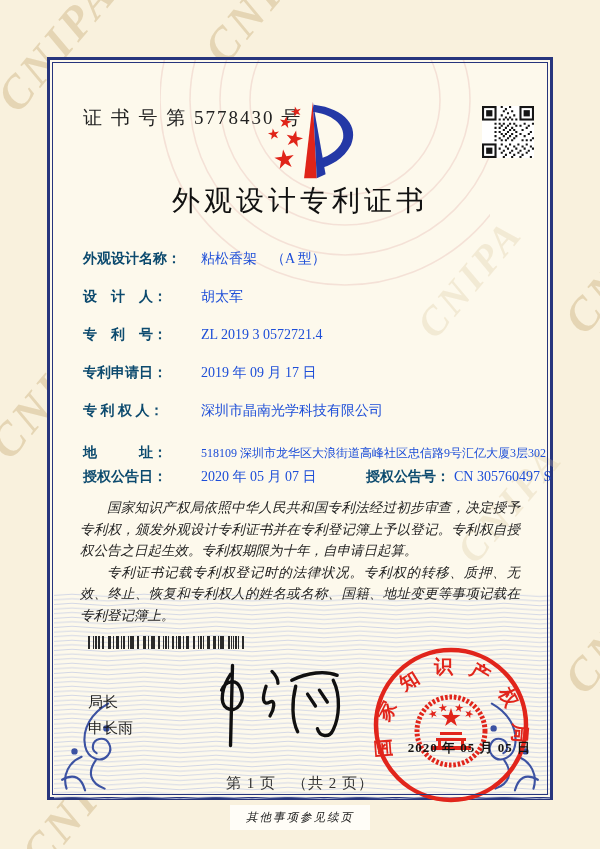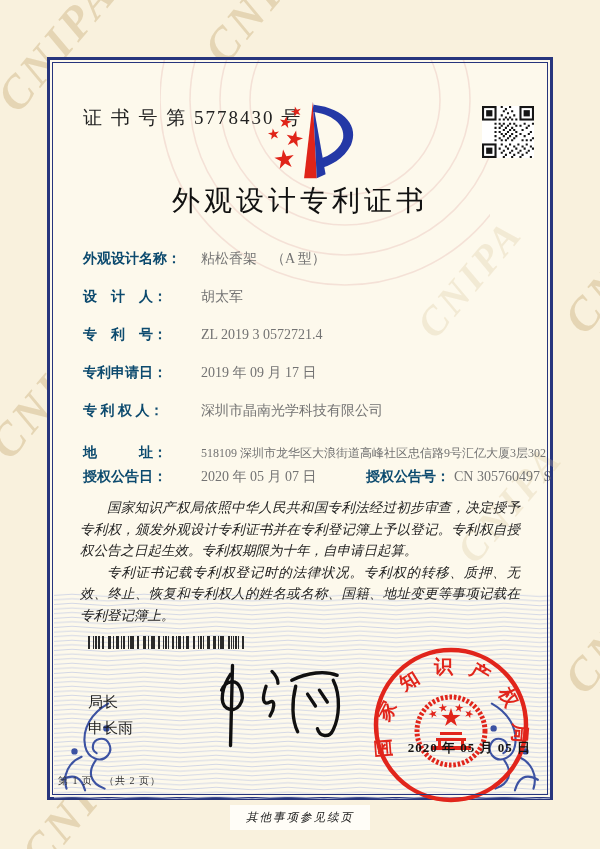--- a/index.html
+++ b/index.html
@@ -27,21 +27,21 @@
   .deco{position:absolute;z-index:1;}
   .cert-no{position:absolute;left:33px;top:45px;font-size:19px;letter-spacing:2px;color:#222;}
   .logo{position:absolute;left:203px;top:38px;}
   .qr{position:absolute;left:432px;top:46px;}
   .title{
     position:absolute;left:0;right:0;top:122px;text-align:center;
     font-size:28px;font-weight:normal;letter-spacing:4px;color:#111;
   }
   .row{position:absolute;left:33px;right:20px;font-size:14px;white-space:nowrap;}
   .row .lbl{display:inline-block;min-width:118px;font-weight:600;color:#0c4a6e;white-space:pre;}
-  .row .val{color:#737373;}
+  .row .val{color:#1d4ed8;}
   .row.addr .val{font-size:12px;}
   .pair2{position:absolute;left:283px;top:0;text-align:right;}
   .paras{
     position:absolute;left:30px;right:30px;top:437px;
     font-size:13.5px;line-height:21.5px;font-style:italic;text-align:justify;color:#222;
   }
   .paras p{margin:0;text-indent:2em;}
   .barcode{
     position:absolute;left:38px;top:576px;width:156px;height:13px;
     background:
@@ -50,21 +50,21 @@
       repeating-linear-gradient(90deg,#2a2a2a 0 1px,transparent 1px 5px);
   }
   .signer{position:absolute;left:38px;top:629px;font-family:"Liberation Sans","DejaVu Sans",sans-serif;
     font-size:15px;color:#1c1c1c;line-height:26px;font-weight:500;}
   .signature{position:absolute;left:143px;top:598px;}
   .seal{position:absolute;left:321px;top:585px;}
   .seal-date{
     position:absolute;left:321px;top:679px;width:160px;text-align:right;
     font-size:13px;font-weight:bold;color:#141414;letter-spacing:1px;z-index:4;
   }
-  .pagenum{position:absolute;left:8px;right:0;top:714px;font-size:10px;letter-spacing:1px;color:#333;}
+  .pagenum{position:absolute;left:0;right:0;top:714px;text-align:center;font-size:15px;letter-spacing:1px;color:#333;}
   .footer-note{
     position:absolute;left:50%;top:805px;transform:translateX(-50%);
     background:#fffdf7;padding:5px 16px;font-size:11.5px;font-style:italic;
     color:#222;letter-spacing:2px;z-index:3;white-space:nowrap;
   }
 </style>
 </head>
 <body>
 
 <span class="wm" style="left:-22px;top:18px;">CNIPA</span>

